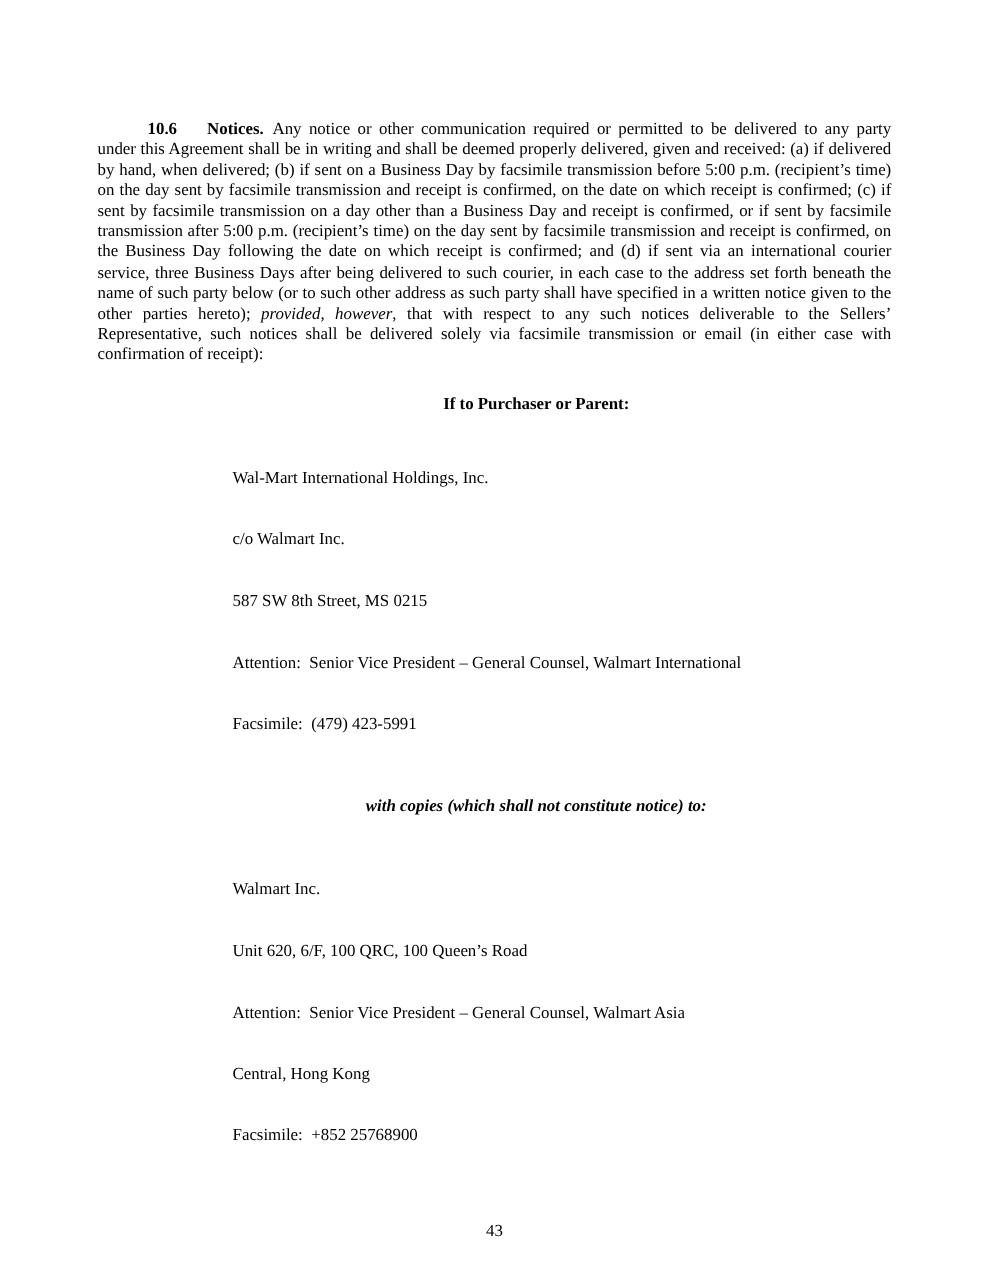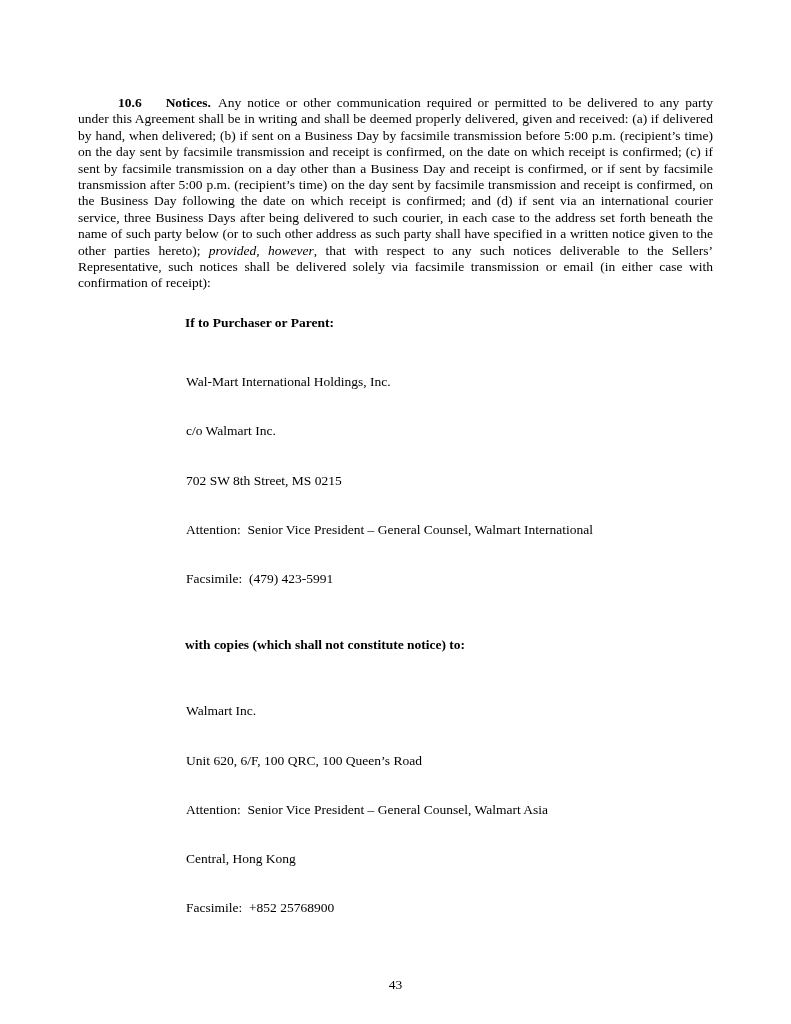--- a/index.html
+++ b/index.html
@@ -28,30 +28,31 @@
     margin: 0;
     text-align: justify;
     text-indent: 40px;
   }
   .bold { font-weight: bold; }
   .italic { font-style: italic; }
   .tab-space { display: inline-block; width: 24px; }
   .dbl-space { display: inline-block; width: 7px; }
   .notice-heading {
     font-weight: bold;
-    margin-left: 107px;
+    margin-left: 67px;
     white-space: pre-wrap;
+    text-align: center;
   }
   .address-block {
     margin-left: 108px;
     white-space: pre-wrap;
   }
   .h-purchaser { margin-top: 23px; }
   .addr-1 { margin-top: 10px; }
-  .h-copies { margin-top: 17px; }
+  .h-copies { margin-top: 17px; font-style: italic; }
   .addr-2 { margin-top: 17px; }
   .addr-3 { margin-top: 16px; }
   .page-number {
     position: absolute;
     top: 977px;
     left: 0;
     width: 791px;
     text-align: center;
   }
 </style>
@@ -61,21 +62,21 @@
 <div class="page">
   <div class="content">
 
     <p class="para"><span class="bold">10.6</span><span class="tab-space"></span><span class="bold">Notices.</span><span class="dbl-space"></span><span>Any notice or other communication required or permitted to be delivered to any party under this Agreement shall be in writing and shall be deemed properly delivered, given and received: (a) if delivered by hand, when delivered; (b) if sent on a Business Day by facsimile transmission before 5:00 p.m. (recipient’s time) on the day sent by facsimile transmission and receipt is confirmed, on the date on which receipt is confirmed; (c) if sent by facsimile transmission on a day other than a Business Day and receipt is confirmed, or if sent by facsimile transmission after 5:00 p.m. (recipient’s time) on the day sent by facsimile transmission and receipt is confirmed, on the Business Day following the date on which receipt is confirmed; and (d) if sent via an international courier service, three Business Days after being delivered to such courier, in each case to the address set forth beneath the name of such party below (or to such other address as such party shall have specified in a written notice given to the other parties hereto); </span><span class="italic">provided, however</span><span>, that with respect to any such notices deliverable to the Sellers’ Representative, such notices shall be delivered solely via facsimile transmission or email (in either case with confirmation of receipt):</span></p>
 
     <div class="notice-heading h-purchaser">If to Purchaser or Parent:</div>
 
     <div class="address-block addr-1">
       <div>Wal-Mart International Holdings, Inc.</div>
       <div>c/o Walmart Inc.</div>
-      <div>702 SW 8th Street, MS 0215</div>
+      <div>587 SW 8th Street, MS 0215</div>
       <div>Attention:  Senior Vice President – General Counsel, Walmart International</div>
       <div>Facsimile:  (479) 423-5991</div>
     </div>
 
     <div class="notice-heading h-copies">with copies (which shall not constitute notice) to:</div>
 
     <div class="address-block addr-2">
       <div>Walmart Inc.</div>
       <div>Unit 620, 6/F, 100 QRC, 100 Queen’s Road</div>
       <div>Attention:  Senior Vice President – General Counsel, Walmart Asia</div>

